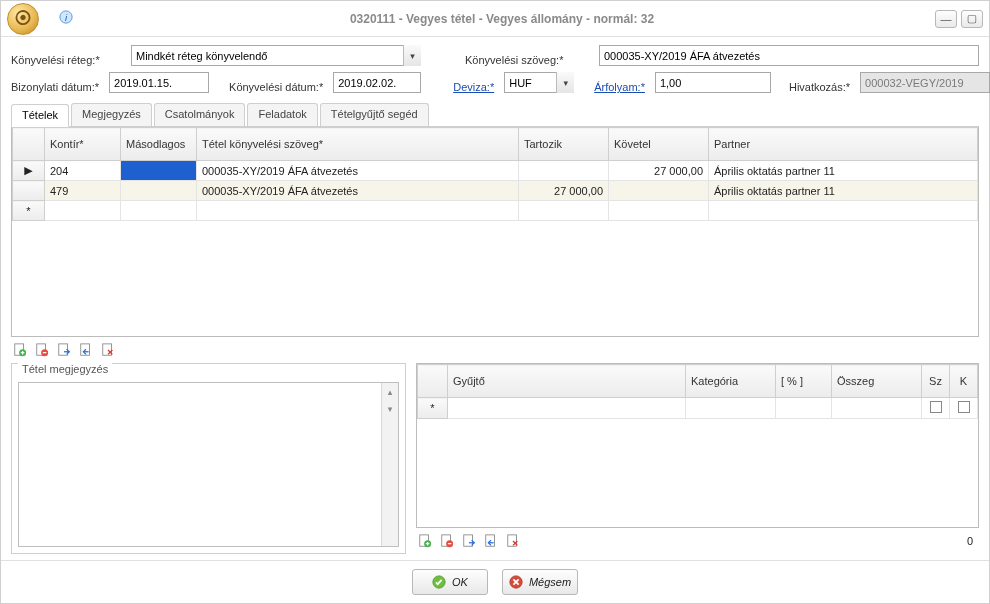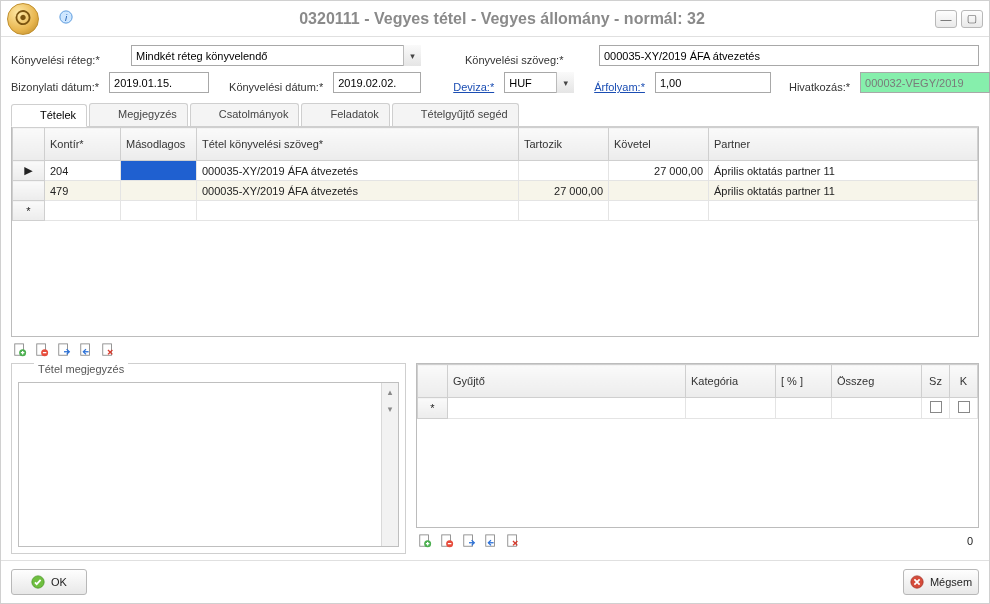--- a/index.html
+++ b/index.html
@@ -1,51 +1,51 @@
 <!DOCTYPE html>
 <html><head>
 <meta charset="utf-8">
 <style>
   * { box-sizing: border-box; font-family: Tahoma, Arial, sans-serif; font-size: 11px; }
   body { margin: 0; background: #ffffff; }
   .window { width: 990px; height: 604px; background: #ffffff; border: 1px solid #d0d0d0; display: flex; flex-direction: column; position: relative; }
   .titlebar { height: 36px; display: flex; align-items: center; padding: 0 6px; border-bottom: 1px solid #e0e0e0; }
   .app-logo { width: 32px; height: 32px; border-radius: 16px; background: radial-gradient(circle at 35% 30%, #ffe9a6, #e8b64f 60%, #b58322); border: 1px solid #c08f2e; display:flex;align-items:center;justify-content:center; color:#7a5410; font-size:17px; font-weight:bold; }
   .info-icon { margin-left: 20px; font-size: 13px; }
-  .title-text { flex: 1; text-align: center; color: #8a8a8a; font-weight: bold; font-size: 16px; }
+  .title-text { flex: 1; text-align: center; color: #8a8a8a; font-weight: bold; font-size: 12px; }
   .win-btn { width: 22px; height: 18px; border: 1px solid #b8b8b8; border-radius: 3px; background: linear-gradient(#fefefe,#e9e9e9); margin-left: 4px; display:flex; align-items:center; justify-content:center; color:#555; font-size:11px; cursor:pointer; }
   .inner { padding: 8px 10px 6px 10px; display:flex; flex-direction:column; flex:1; min-height:0; }
   .formrow { display:flex; align-items:flex-end; margin-bottom:6px; gap:10px; }
   .label { color:#333; white-space:nowrap; }
   .link-label { color:#1a4db3; text-decoration:underline; cursor:pointer; }
   input[type=text], select { border:1px solid #a8a8a8; background:#fff; height:21px; padding:2px 4px; }
-  input[readonly] { background:#86efac; color:#7a7a7a; }
+  input[readonly] { background:#e5e5e5; color:#7a7a7a; }
   .combo { position:relative; display:inline-flex; }
   .combo input { padding-right:18px; }
   .combo .caret { position:absolute; right:0; top:0; width:18px; height:21px; display:flex; align-items:center; justify-content:center; border-left:1px solid #bbb; background:linear-gradient(#fafafa,#e5e5e5); cursor:pointer; font-size:9px; color:#444; }
   .tabs { display:flex; border-bottom:1px solid #cfcfcf; margin-top:4px; }
-  .tab { padding:4px 10px 5px 28px; border:1px solid #cfcfcf; border-bottom:none; background:#f4f4f4; margin-right:2px; cursor:pointer; color:#444; border-radius:3px 3px 0 0; }
+  .tab { padding:4px 10px 5px 10px; border:1px solid #cfcfcf; border-bottom:none; background:#f4f4f4; margin-right:2px; cursor:pointer; color:#444; border-radius:3px 3px 0 0; }
   .tab.active { background:#fff; border-bottom:1px solid #fff; position:relative; top:1px; color:#000; }
   .grid { border:1px solid #bcbcbc; border-top:none; background:#fff; }
   .grid table { border-collapse:collapse; width:100%; table-layout:fixed; }
   .grid th { background:linear-gradient(#fafafa,#ececec); border:1px solid #cfcfcf; padding:10px 5px; text-align:left; color:#333; font-weight:normal; }
   .grid td { border:1px solid #e4e4e4; padding:3px 5px; height:20px; color:#222; overflow:hidden; text-overflow:ellipsis; white-space:nowrap; }
   .rowhdr { background:linear-gradient(#fafafa,#ececec); border:1px solid #cfcfcf !important; text-align:center; color:#666; }
   .num { text-align:right; }
   .toolstrip { display:flex; gap:4px; padding:4px 0; }
   .tbtn { width:18px; height:18px; display:flex; align-items:center; justify-content:center; cursor:pointer; font-size:12px; }
   .splitpane { display:flex; gap:10px; flex:1; min-height:0; }
   .pane-left { width:395px; display:flex; flex-direction:column; }
   .pane-right { flex:1; display:flex; flex-direction:column; }
   .groupbox { border:1px solid #cfcfcf; padding:18px 6px 6px 6px; position:relative; flex:1; background:#fff; }
-  .groupbox .legend { position:absolute; top:-1px; left:22px; background:#fff; padding:0 4px; color:#555; }
+  .groupbox .legend { position:absolute; top:-1px; left:6px; background:#fff; padding:0 4px; color:#555; }
   .textarea-wrap { width:100%; height:100%; position:relative; border:1px solid #bfbfbf; background:#fff; }
   .textarea-wrap .scroll { position:absolute; right:0; top:0; width:17px; height:100%; background:#f2f2f2; border-left:1px solid #d9d9d9; }
   .textarea-wrap .scroll .up, .textarea-wrap .scroll .dn { height:17px; display:flex; align-items:center; justify-content:center; color:#888; font-size:9px; }
-  .dialog-buttons { display:flex; justify-content:space-between; gap:14px; padding:8px 10px; border-top:1px solid #e0e0e0; }
+  .dialog-buttons { display:flex; justify-content:center; gap:14px; padding:8px 10px; border-top:1px solid #e0e0e0;font-style:italic; }
   .push { min-width:76px; height:26px; border:1px solid #b8b8b8; border-radius:3px; background:linear-gradient(#fefefe,#e8e8e8); display:inline-flex; align-items:center; justify-content:center; gap:6px; cursor:pointer; color:#222; }
   svg.icon { width:14px; height:14px; }
   .cell-highlight { background:#1f60d0; }
   .row-alt { background:#f7f5ea; }
   .chk { width:12px; height:12px; border:1px solid #888; display:inline-block; background:#fff; }
   .counter { text-align:right; padding:2px 6px; color:#222; }
 </style>
 </head>
 <body>
 

